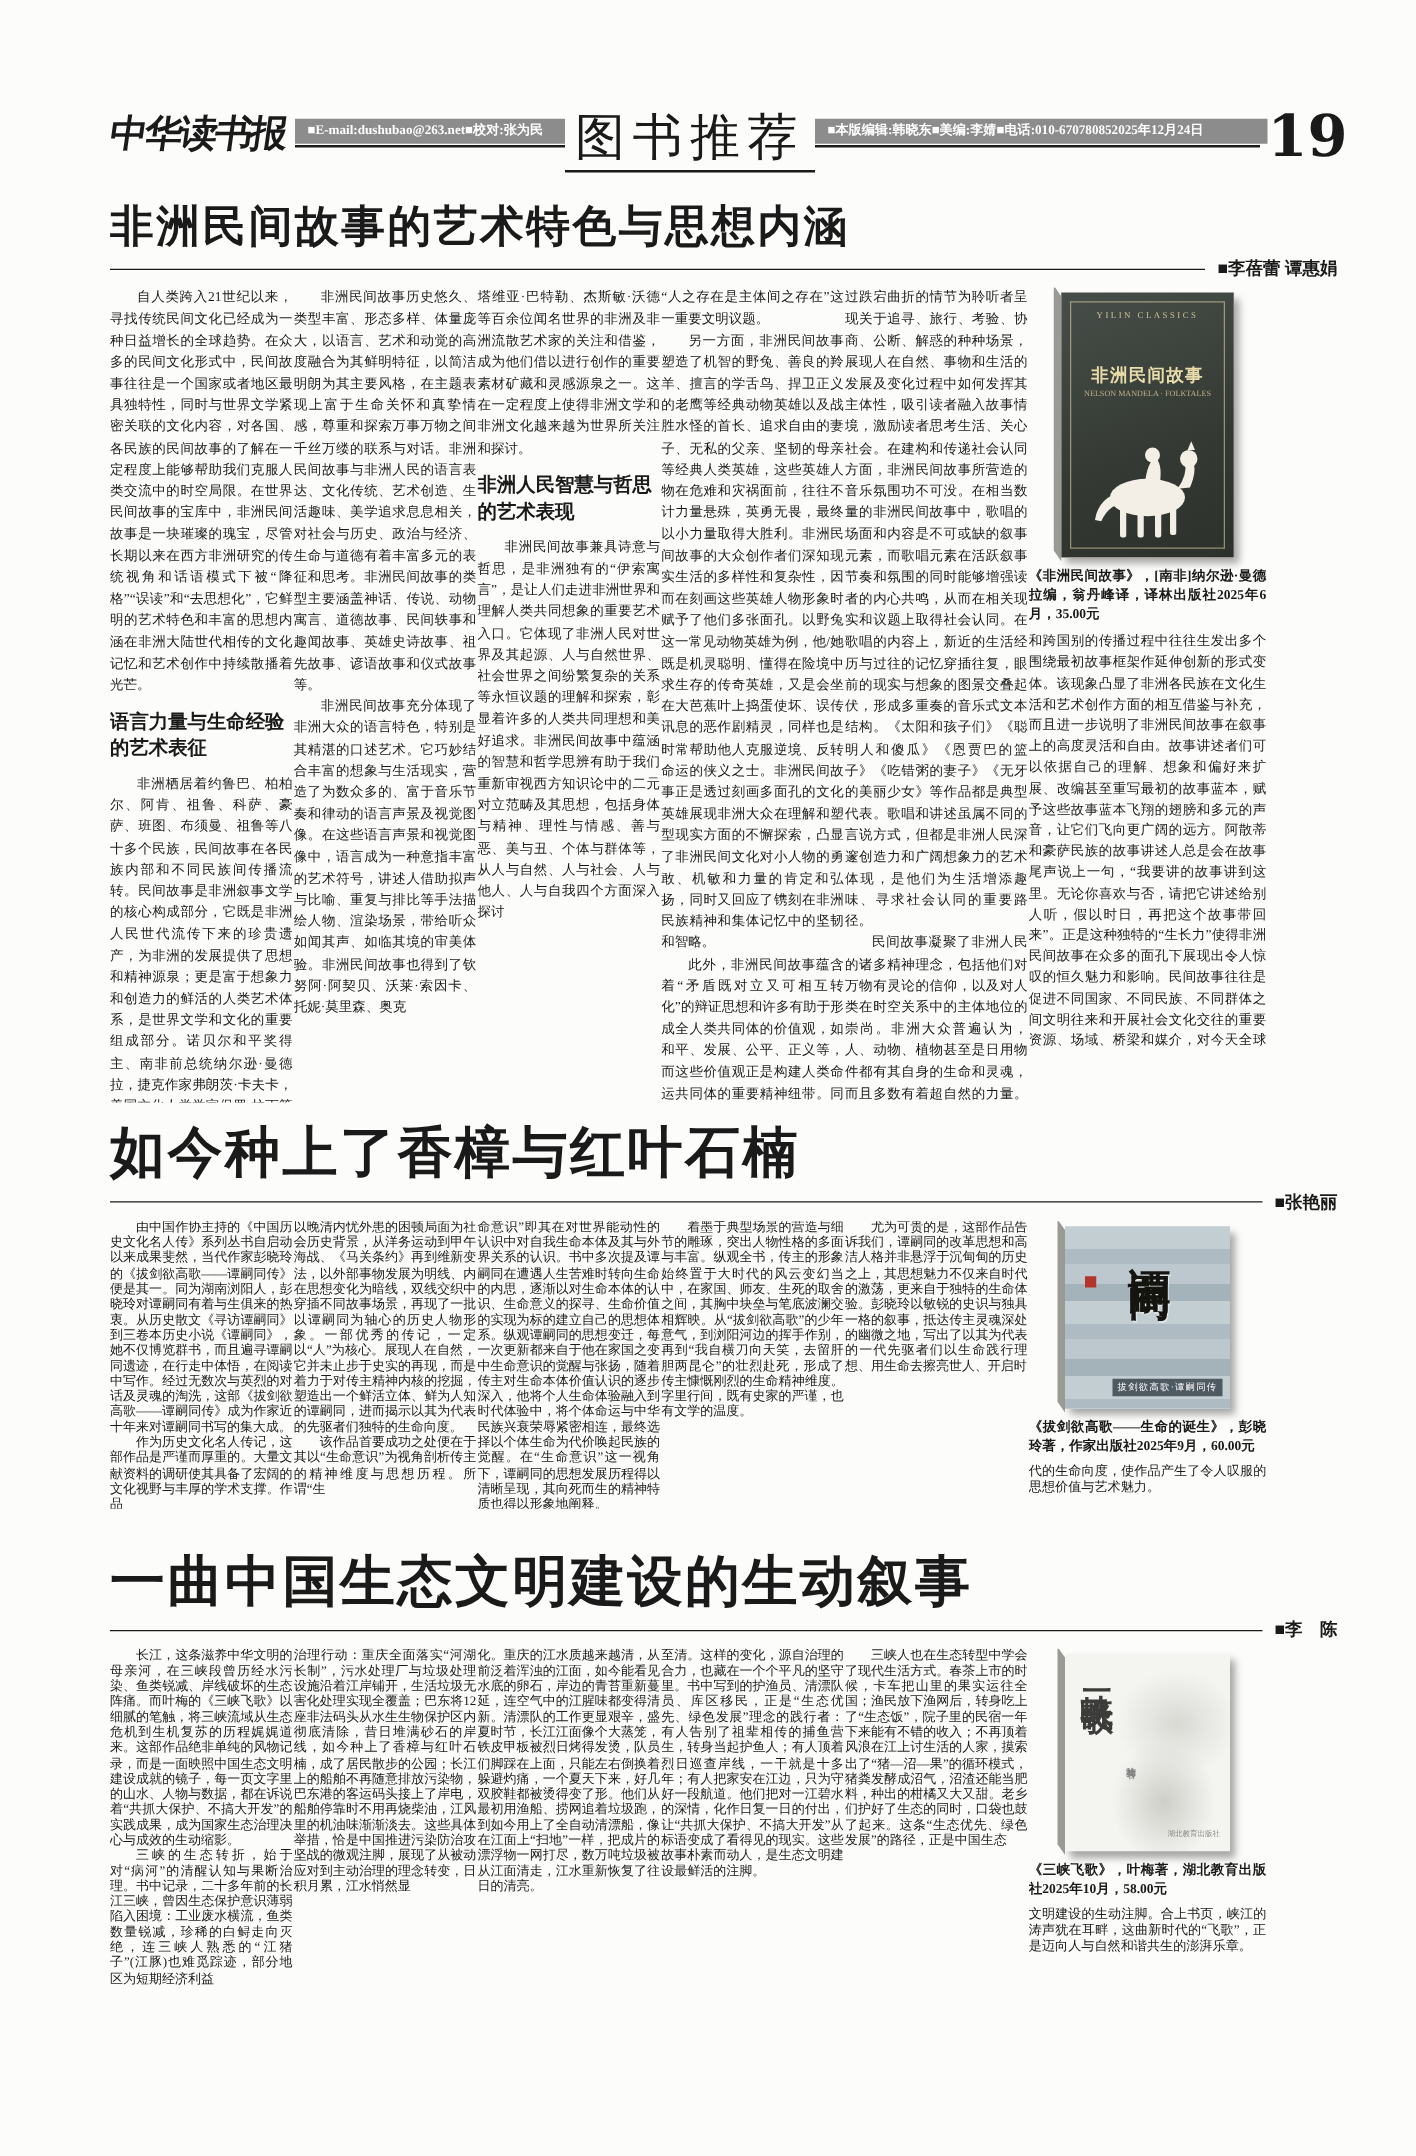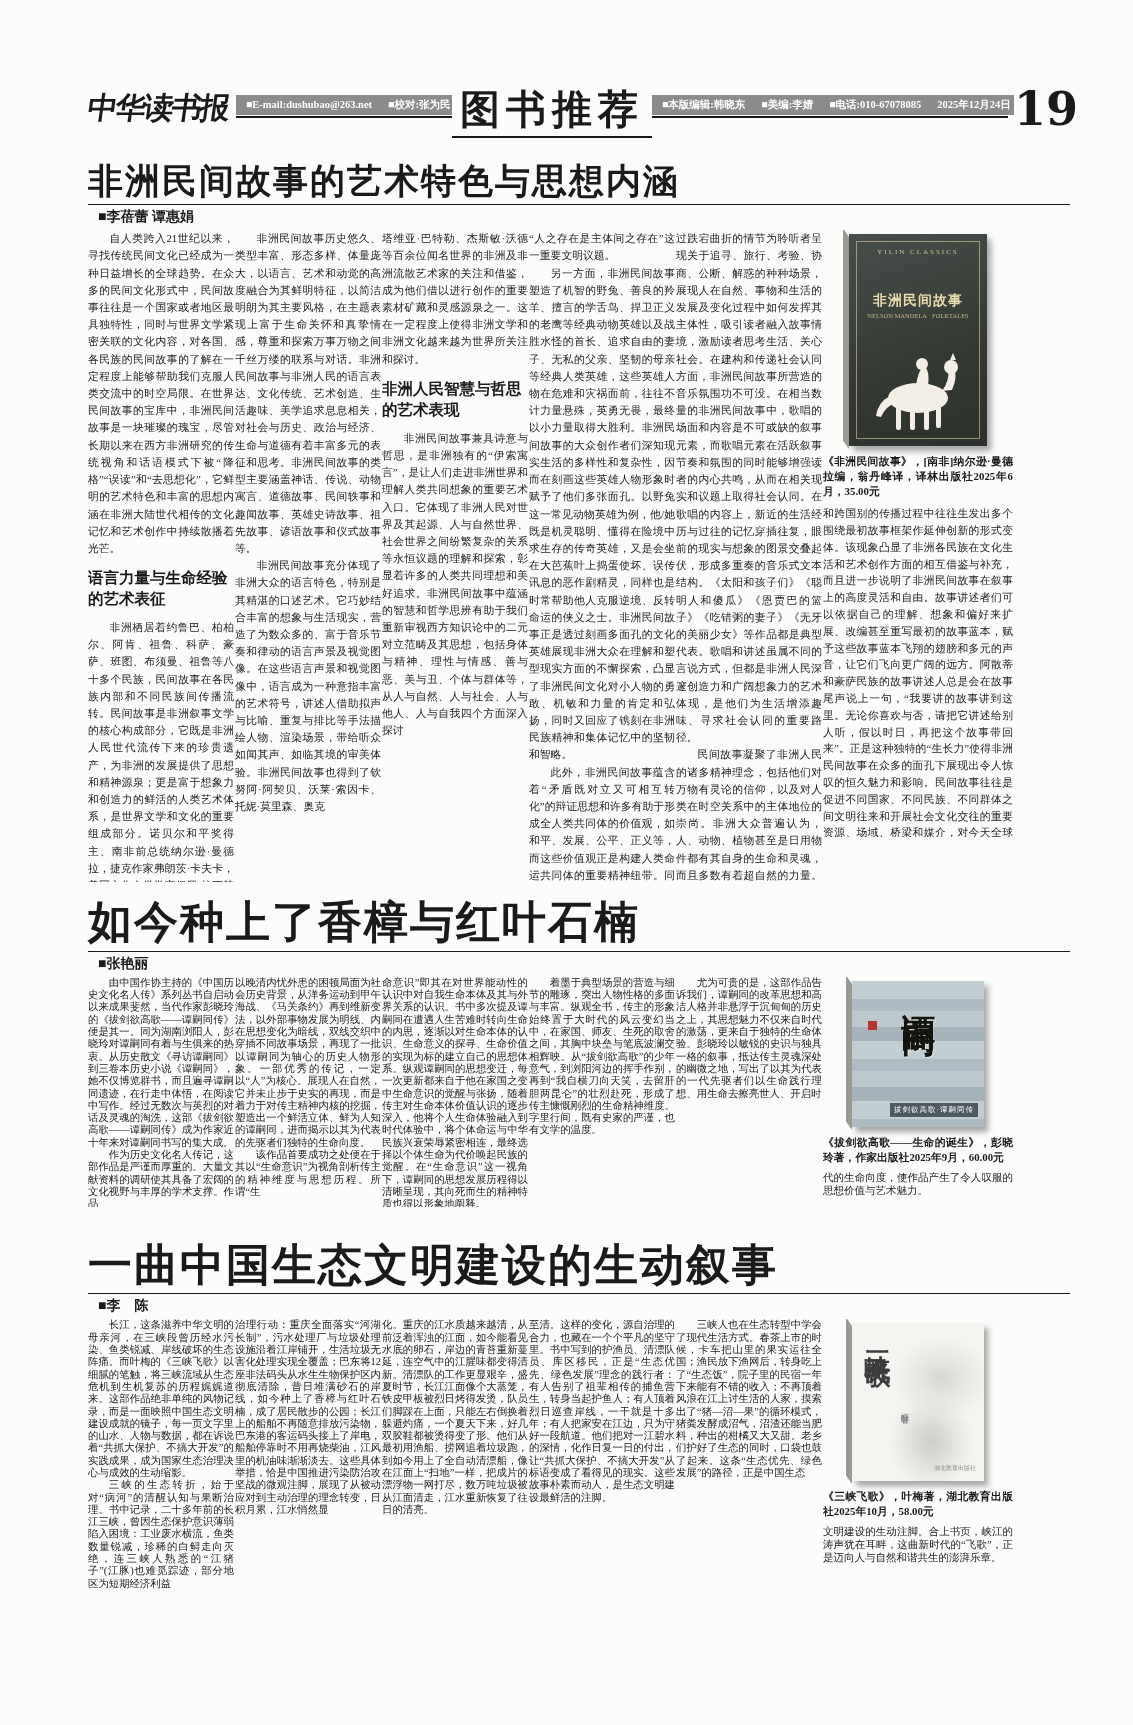--- a/index.html
+++ b/index.html
@@ -6,33 +6,33 @@
   .page{position:relative;width:1133px;height:1725px;margin:0 auto;background:#fcfcfa;
         font-family:"Liberation Serif","DejaVu Serif",serif;color:#1a1a1a;overflow:hidden;}
   .inner{position:absolute;left:88px;top:84px;width:982px;}
 
   
   .masthead{position:relative;display:flex;align-items:flex-start;height:58px;}
   .masthead::after{content:"";position:absolute;left:148px;right:62px;top:32px;border-bottom:2px solid #1a1a1a;}
   .logo{width:148px;font-size:30px;font-weight:bold;line-height:1.6;letter-spacing:-2px;
         transform:skewX(-8deg);white-space:nowrap;}
   .mbar{background:#8c8c8c;color:#fff;font-size:10.5px;font-weight:bold;line-height:20px;height:20px;
-        padding:0 10px;margin-top:11px;white-space:nowrap;display:flex;gap:16px;overflow:hidden;}
+        padding:0 10px;margin-top:11px;white-space:nowrap;display:flex;overflow:hidden;}
   .mbar1{width:196px;}
-  .mtitle{position:relative;z-index:2;background:#fcfcfa;font-size:40px;font-weight:700;line-height:52px;
+  .mtitle{position:relative;z-index:2;background:#fcfcfa;font-size:40px;font-weight:400;line-height:52px;
           letter-spacing:6px;padding:0 8px;border-bottom:2px solid #1a1a1a;white-space:nowrap;}
   .mbar2{flex:1;}
   .mnum{width:56px;text-align:right;font-size:46px;font-weight:bold;line-height:1.1;font-family:"DejaVu Serif",serif;}
 
   
   .article{position:relative;}
   .headline{font-weight:900;letter-spacing:2px;line-height:1.15;margin:0;}
   .h-a1{font-size:35px;margin:20px 0 2px;}
   .h-big{font-size:44px;margin:16px 0 0;}
-  .byline{display:flex;height:22px;margin:2px 0 4px;flex-direction:column;}
+  .byline{display:flex;align-items:center;height:22px;margin:2px 0 4px;}
   .byline .rule{flex:1;border-top:1.5px solid #1a1a1a;}
   .byline .name{margin-left:10px;font-size:14px;font-weight:bold;white-space:nowrap;}
 
   .cols{display:flex;gap:1px;align-items:stretch;}
   .col{width:146px;flex:0 0 146px;overflow:hidden;text-align:justify;}
   .a1 .col{height:652px;font-size:10.8px;line-height:17.2px;}
   .a2 .col{height:230px;font-size:10.4px;line-height:12.3px;}
   .a3 .col{height:298px;font-size:10.4px;line-height:12.3px;}
   .par{margin:0;text-indent:2em;word-break:break-all;}
   .par.cont{text-indent:0;}

